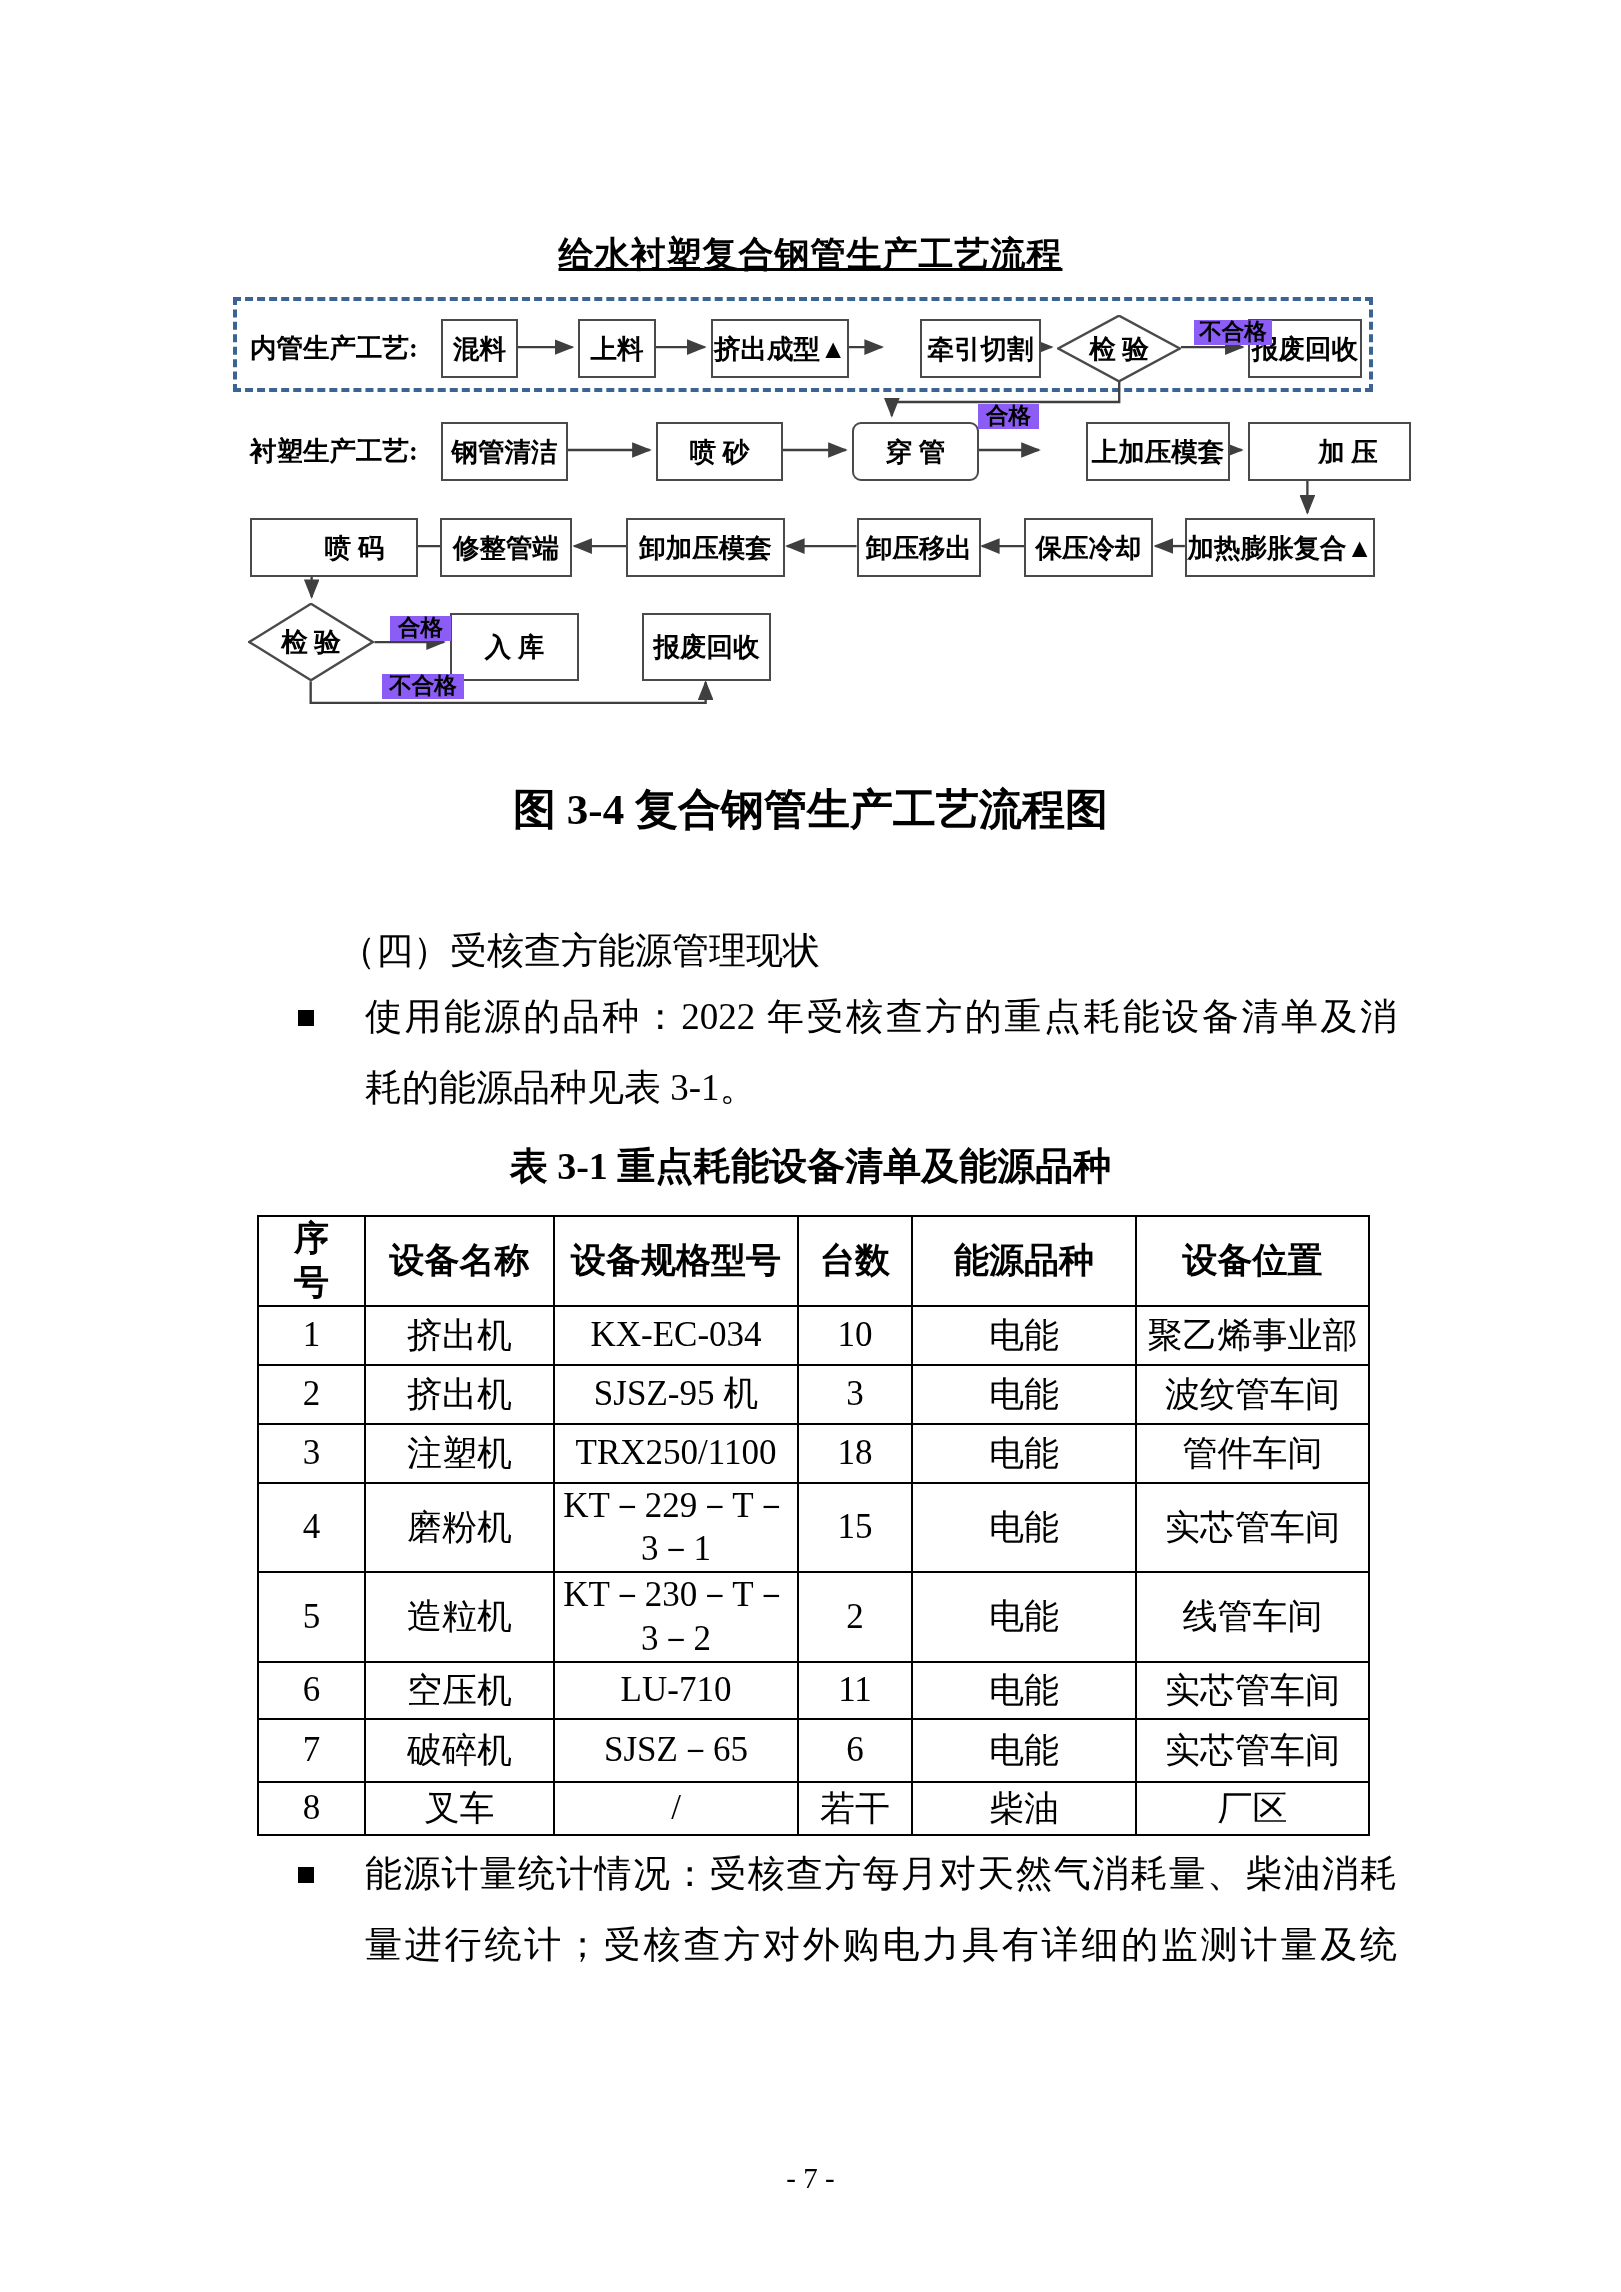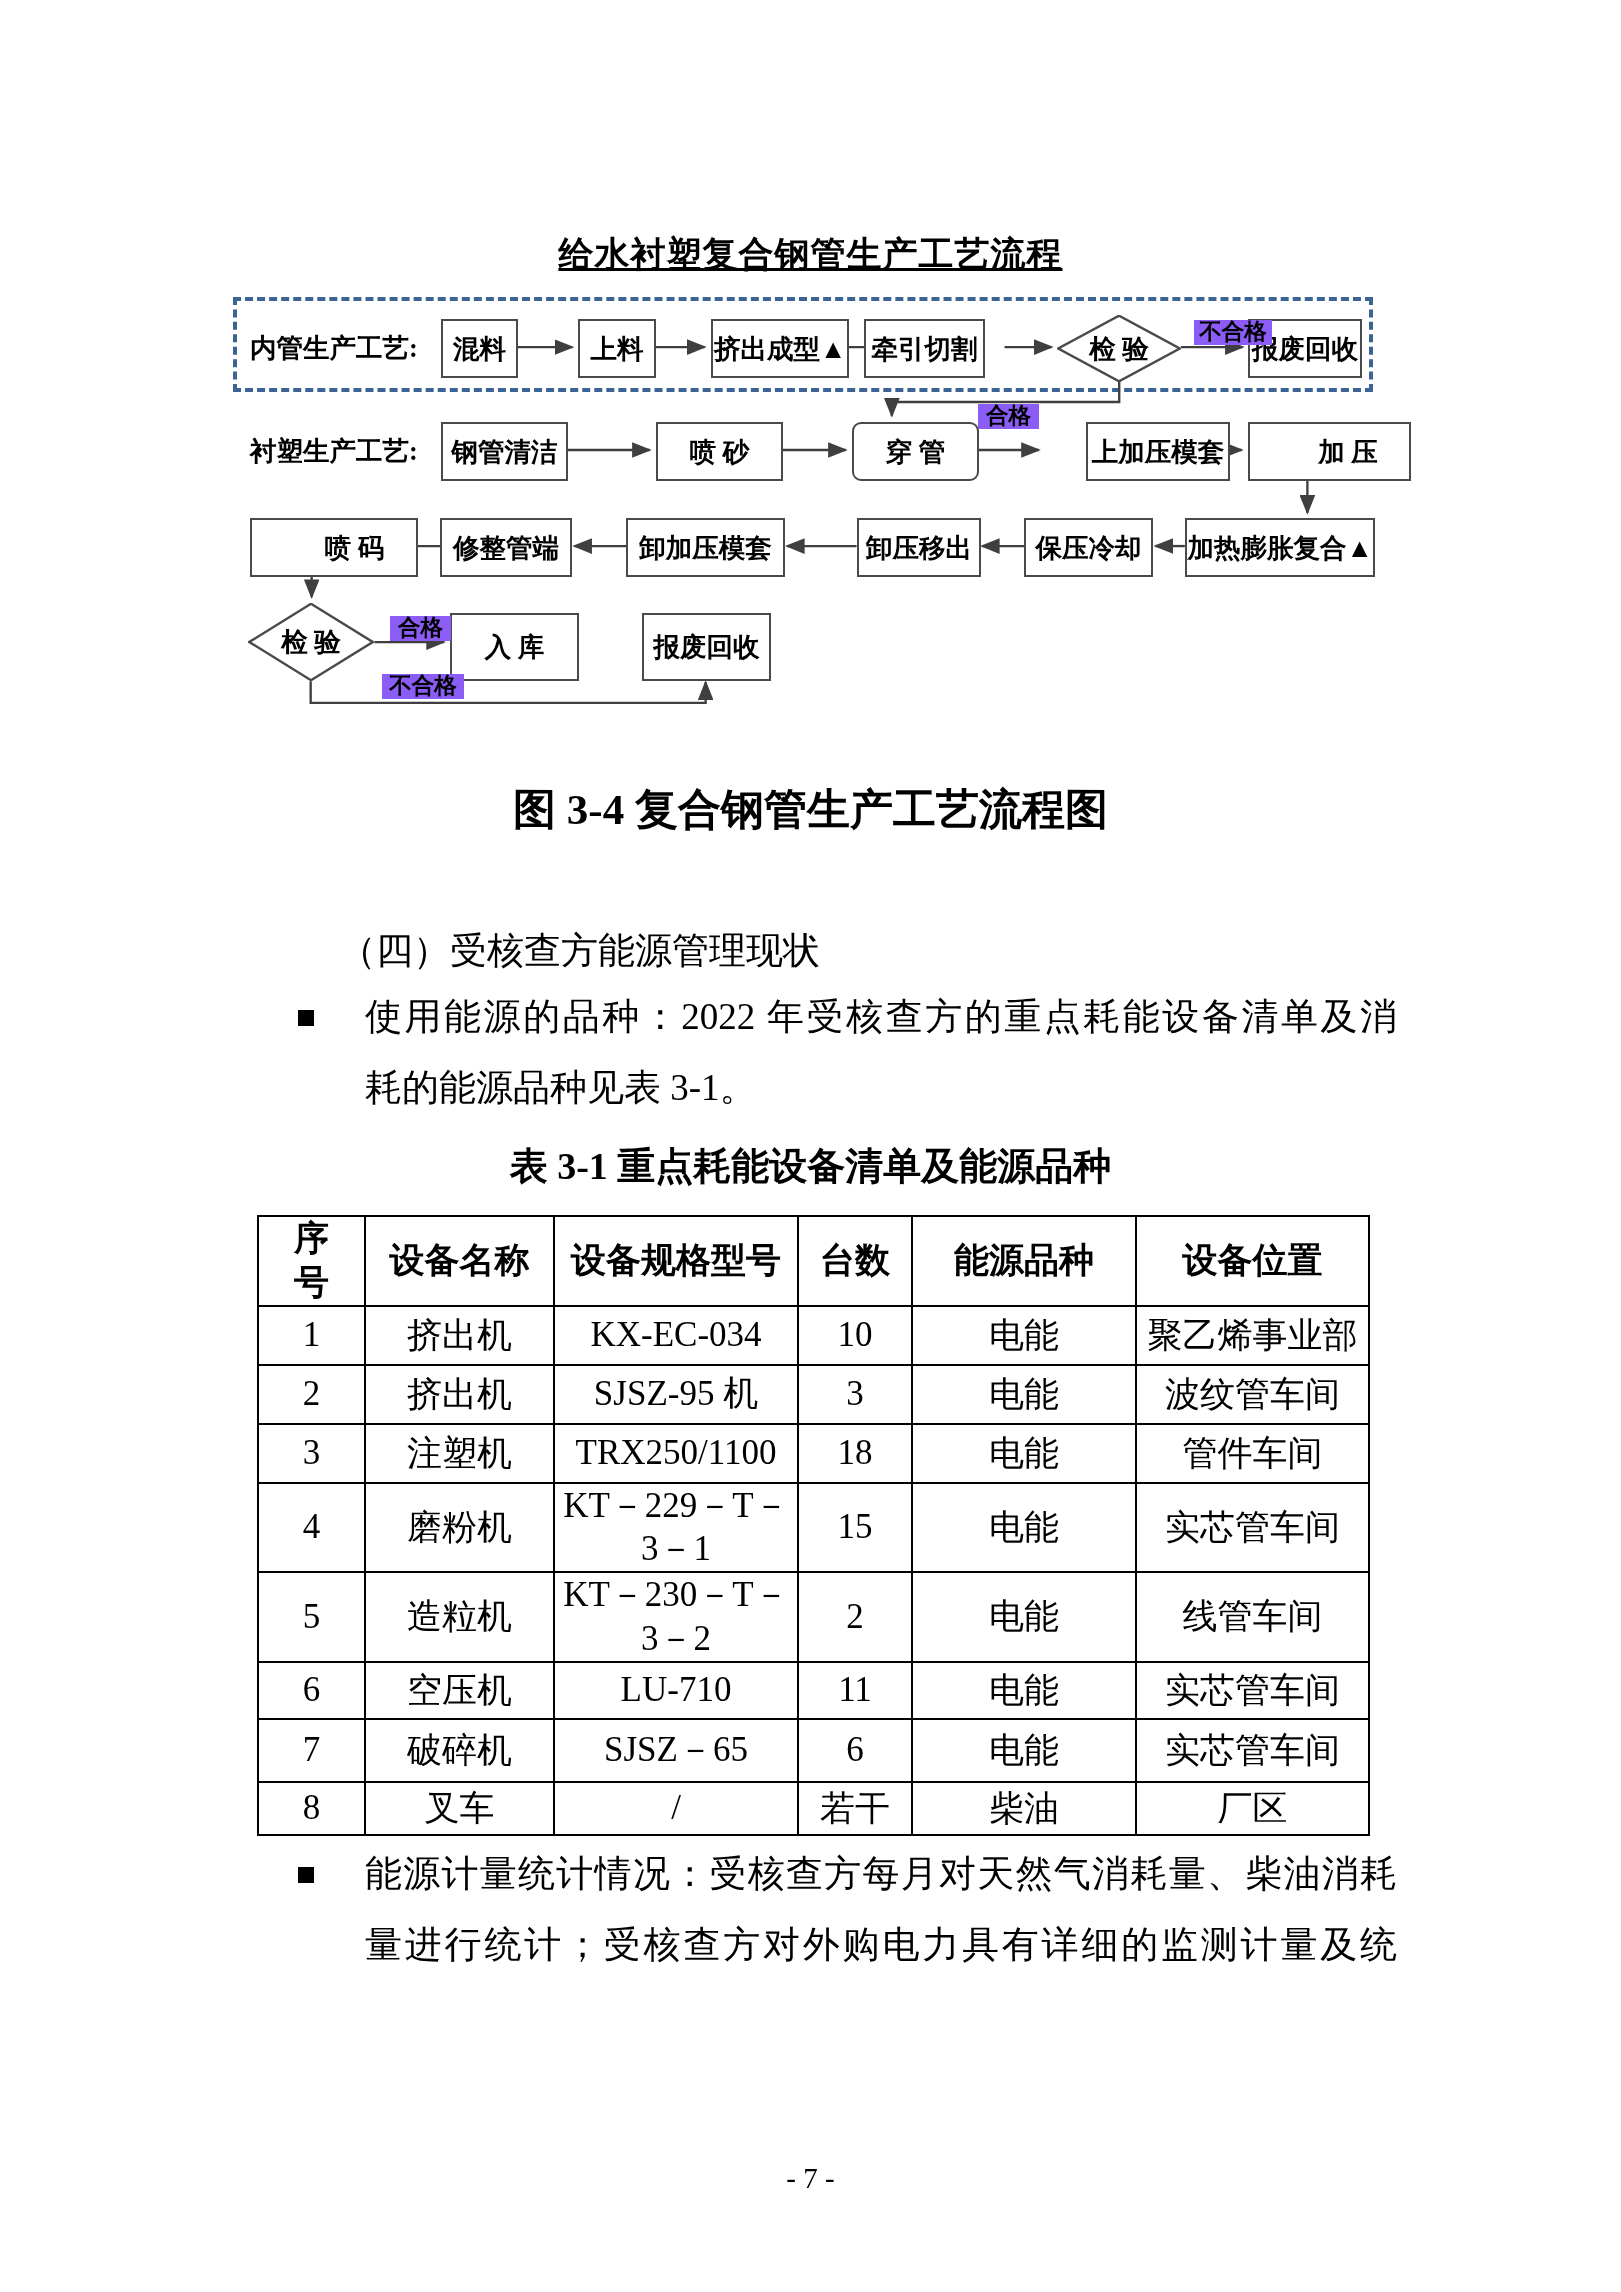--- a/index.html
+++ b/index.html
@@ -108,21 +108,21 @@
 
   <div class="fbox" style="left:441px; top:319px; width:73px;  height:55px;">
       <span>混料</span>
     </div>
   <div class="fbox" style="left:578px; top:319px; width:74px;  height:55px;">
       <span>上料</span>
     </div>
   <div class="fbox" style="left:711px; top:319px; width:134px; height:55px;">
       <span>挤出成型▲</span>
     </div>
-  <div class="fbox" style="left:864px; top:319px; width:117px; height:55px;">
+  <div class="fbox" style="left:920px; top:319px; width:117px; height:55px;">
       <span>牵引切割</span>
     </div>
   <div class="fdiamond" style="left:1057px; top:315px; width:124px; height:67px;">
     <svg class="shape" viewBox="0 0 100 100" preserveAspectRatio="none">
       <polygon points="50,1 99,50 50,99 1,50" fill="#ffffff" stroke="#4a4a4a" stroke-width="2.4" vector-effect="non-scaling-stroke"></polygon>
     </svg>
     <span>检 验</span>
   </div>
   <div class="fbox" style="left:1248px; top:319px; width:110px; height:55px;">
       <span>报废回收</span>

